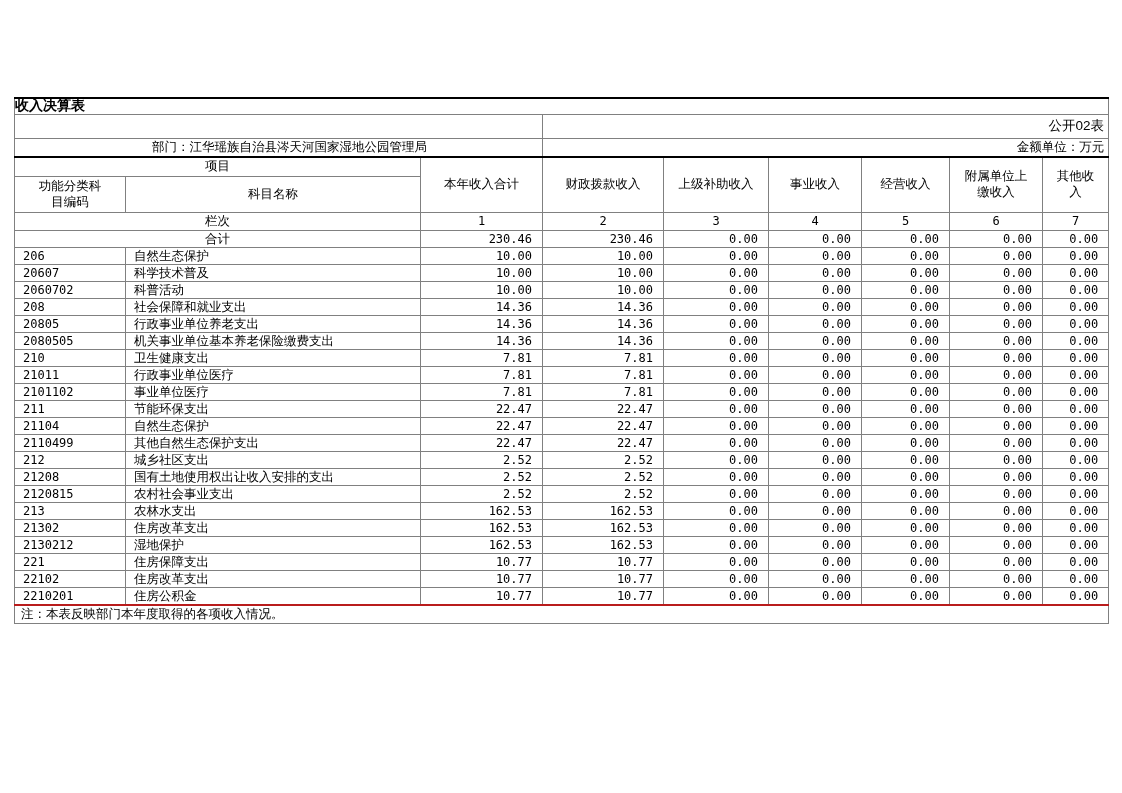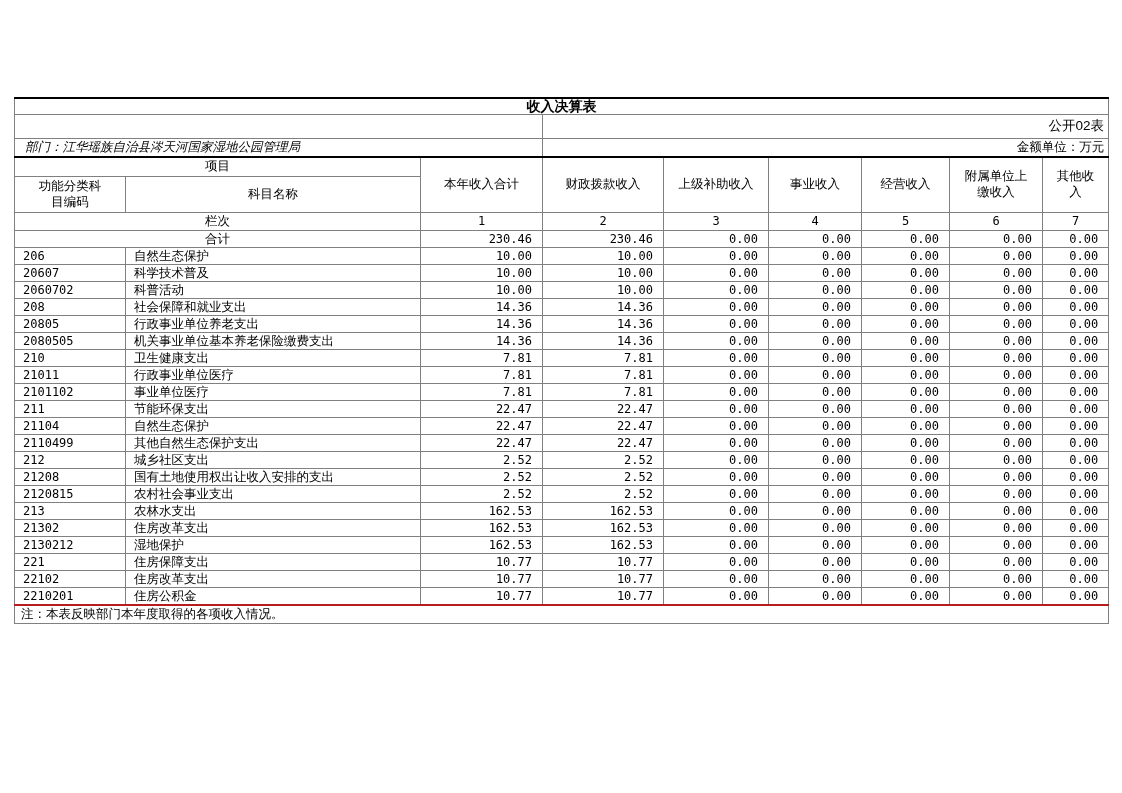--- a/index.html
+++ b/index.html
@@ -29,37 +29,37 @@
     font-size: 12.5px;
     line-height: 1.25;
     overflow: hidden;
     vertical-align: middle;
     word-break: break-all;
   }
   
   .row-title td {
     border-top: 2px solid #000;
     height: 15px;
-    text-align: center;
-    font-family: Liberation Serif, serif;
+    text-align: left;
+    font-family: Liberation Mono, monospace;
     font-weight: bold;
     font-size: 14px;
     line-height: 15px;
   }
   
   .row-meta1 td { height: 23px; }
   .row-meta1 .meta-code {
     text-align: right;
     padding-right: 4px;
     font-family: "Liberation Sans", sans-serif;
     font-weight: normal;
     font-size: 13.5px;
   }
   .row-meta2 td { height: 17px; border-bottom: 2px solid #000; }
-  .row-meta2 .meta-dept { text-align: left; padding-left: 10px; font-style: italic; }
+  .row-meta2 .meta-dept { text-align: center; padding-left: 22px; }
   .row-meta2 .meta-unit { text-align: right; padding-right: 4px; }
   
   .hc {
     text-align: center;
     font-size: 12.5px;
     padding: 0 8px;
   }
   .row-ha td { height: 18px; }
   .row-hb td { height: 35px; }
   .h-code  { padding: 0 18px; }

